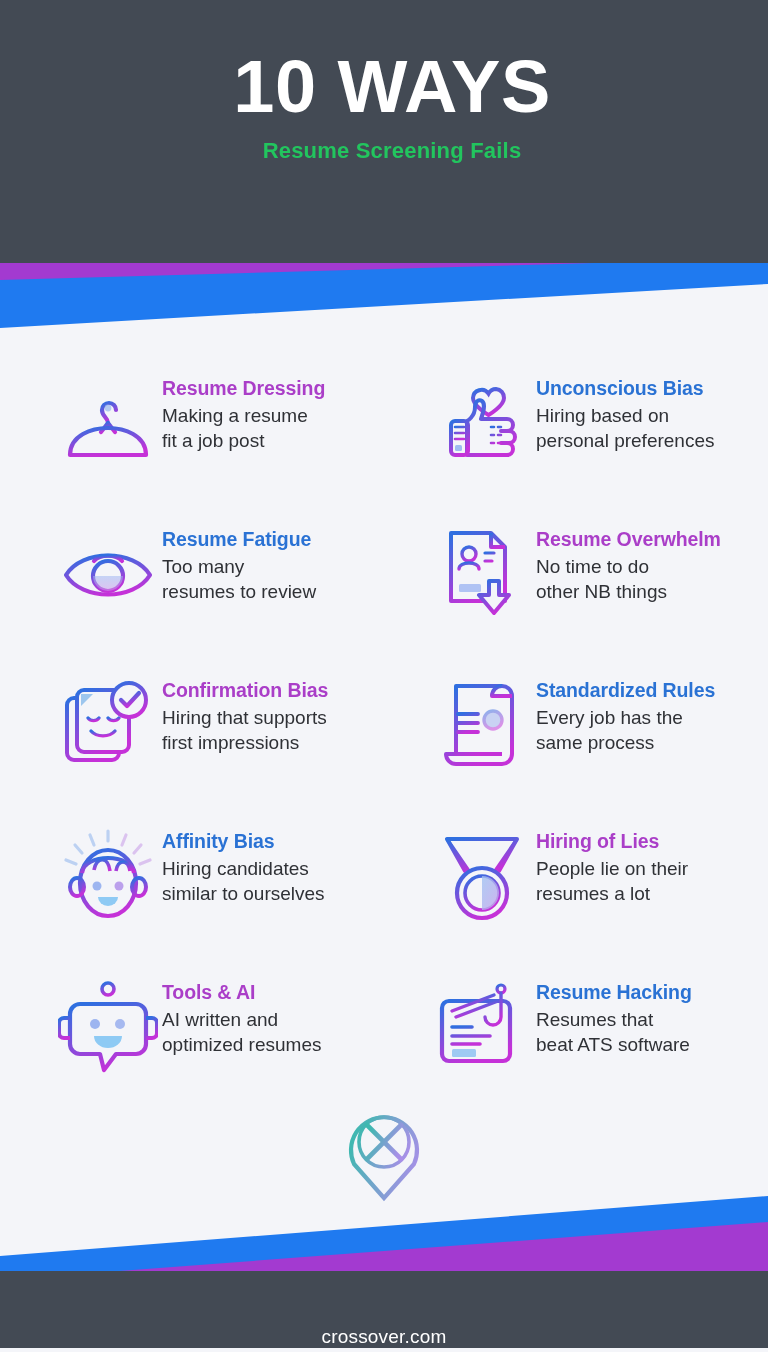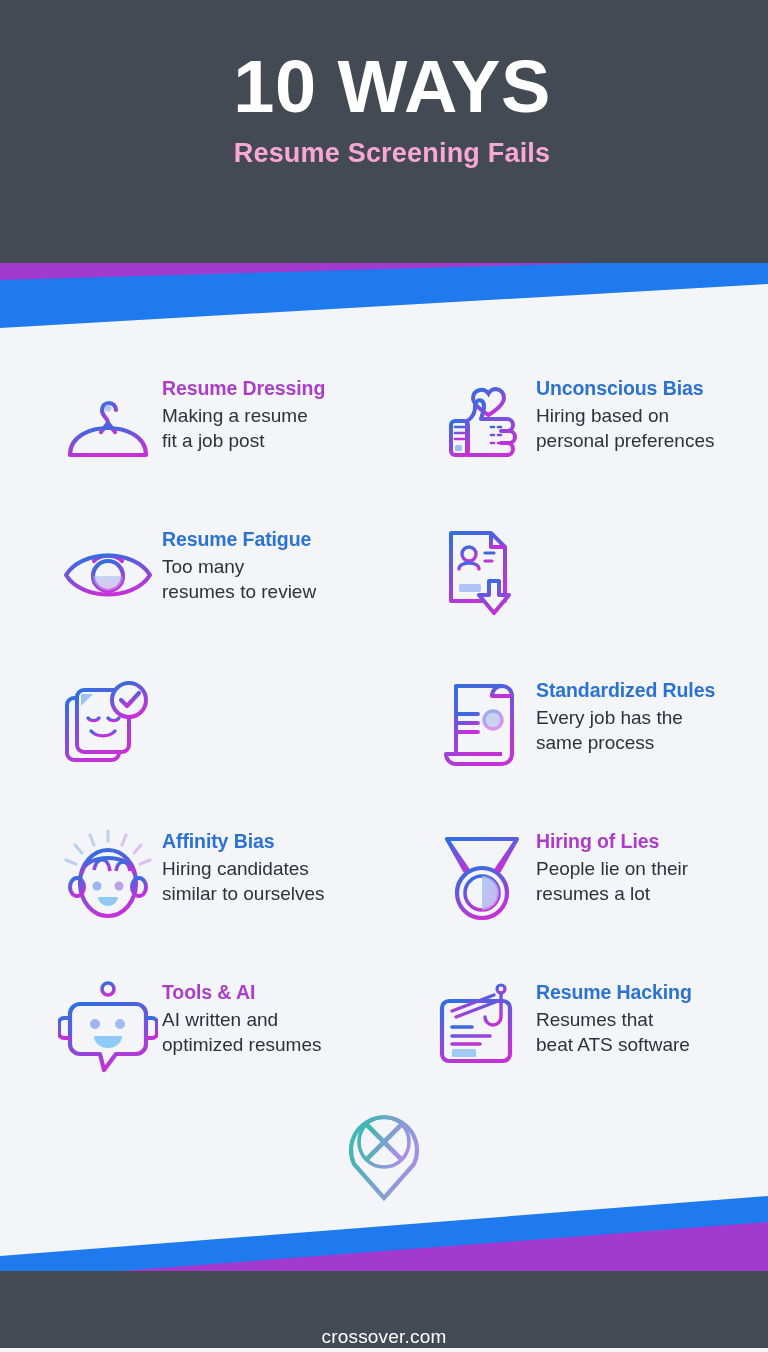--- a/index.html
+++ b/index.html
@@ -45,22 +45,22 @@
   .title-main {
     color:#ffffff;
     font-size:74px;
     line-height:0.95;
     font-weight:bold;
     letter-spacing:0.5px;
     font-family:"Liberation Sans", sans-serif;
   }
 
   .title-sub {
-    color:#f9a8d4;
-    font-size:27px;
+    color:#22c55e;
+    font-size:22px;
     font-weight:bold;
     margin-top:16px;
     letter-spacing:0.2px;
     font-family:"Liberation Sans", sans-serif;
   }
 
   
   .band-top {
     position:absolute;
     top:258px; left:0;
@@ -272,20 +272,25 @@
           <path d="M8 6 H48 L62 20 V74 H8 Z" fill="none" stroke="url(#g4)" stroke-width="4" stroke-linejoin="round"></path>
           <path d="M48 6 V20 H62" fill="none" stroke="url(#g4)" stroke-width="4" stroke-linejoin="round"></path>
           <circle cx="26" cy="27" r="7" fill="none" stroke="url(#g4)" stroke-width="3.4"></circle>
           <path d="M16 42 C16 34 36 34 36 42" fill="none" stroke="url(#g4)" stroke-width="3.4" stroke-linecap="round"></path>
           <path d="M42 26 h9 M42 34 h7" stroke="url(#g4)" stroke-width="3.2" stroke-linecap="round"></path>
           <path d="M16 50 h18 M40 50 h12" stroke="url(#g4)" stroke-width="3.4" stroke-linecap="round"></path>
           <rect x="16" y="57" width="22" height="8" rx="1.5" fill="#9fb7f2" opacity="0.8"></rect>
           <path d="M46 54 H56 V68 H66 L51 86 L36 68 H46 Z" fill="#f4f5f9" stroke="url(#g4)" stroke-width="4" stroke-linejoin="round"></path>
         </svg>
       </div>
+      <div class="item-text">
+        <div class="item-title purple">Resume Overwhelm</div>
+        <div class="item-desc">No time to do
+other NB things</div>
+      </div>
     </div>
 
     <div class="item">
       <div class="item-icon">
         <svg width="94" height="92" viewBox="0 0 94 92">
           <defs>
               <linearGradient id="g5" x1="0.1" y1="0" x2="0.5" y2="1">
             <stop offset="0" stop-color="#2f6fe0"></stop>
                 <stop offset="1" stop-color="#c531d8"></stop>
               </linearGradient>
@@ -293,20 +298,25 @@
           <rect x="6" y="18" width="52" height="62" rx="7" fill="none" stroke="url(#g5)" stroke-width="4"></rect>
           <rect x="16" y="10" width="52" height="62" rx="7" fill="#f4f5f9" stroke="url(#g5)" stroke-width="4"></rect>
           <path d="M20 14 h12 l-12 12 Z" fill="#7fb6ea" opacity="0.75"></path>
           <path d="M27 38 a7 7 0 0 0 11 0" fill="none" stroke="url(#g5)" stroke-width="3.4" stroke-linecap="round"></path>
           <path d="M47 38 a7 7 0 0 0 11 0" fill="none" stroke="url(#g5)" stroke-width="3.4" stroke-linecap="round"></path>
           <path d="M30 51 a14 10 0 0 0 24 0" fill="none" stroke="url(#g5)" stroke-width="3.4" stroke-linecap="round"></path>
           <path d="M26 63 h7 M38 63 h7 M50 63 h7" stroke="url(#g5)" stroke-width="3.6" stroke-linecap="round"></path>
           <circle cx="68" cy="20" r="17" fill="#f4f5f9" stroke="url(#g5)" stroke-width="4"></circle>
           <path d="M60 20 l6 6 l12 -13" fill="none" stroke="url(#g5)" stroke-width="4.2" stroke-linecap="round" stroke-linejoin="round"></path>
         </svg>
+      </div>
+      <div class="item-text">
+        <div class="item-title purple">Confirmation Bias</div>
+        <div class="item-desc">Hiring that supports
+first impressions</div>
       </div>
     </div>
 
     <div class="item">
       <div class="item-icon">
         <svg width="76" height="92" viewBox="0 0 76 92">
           <defs>
               <linearGradient id="g6" x1="0.1" y1="0" x2="0.5" y2="1">
             <stop offset="0" stop-color="#2f6fe0"></stop>
                 <stop offset="1" stop-color="#c531d8"></stop>

